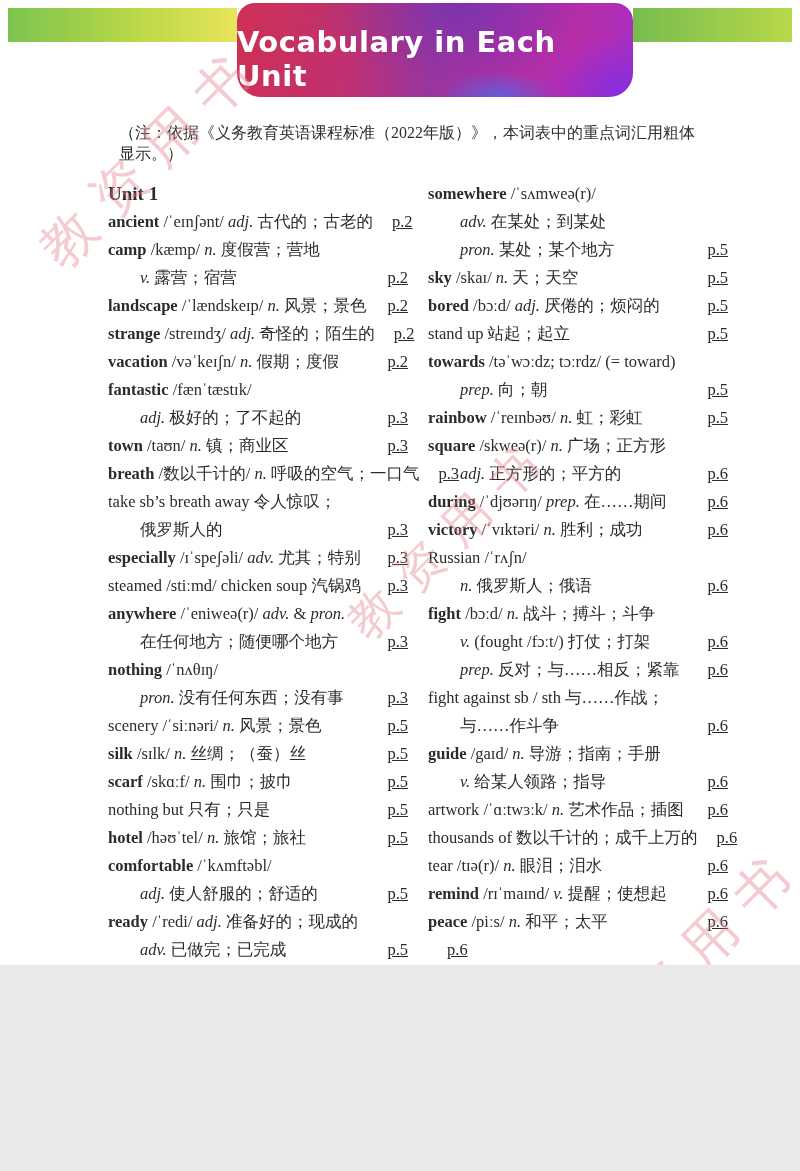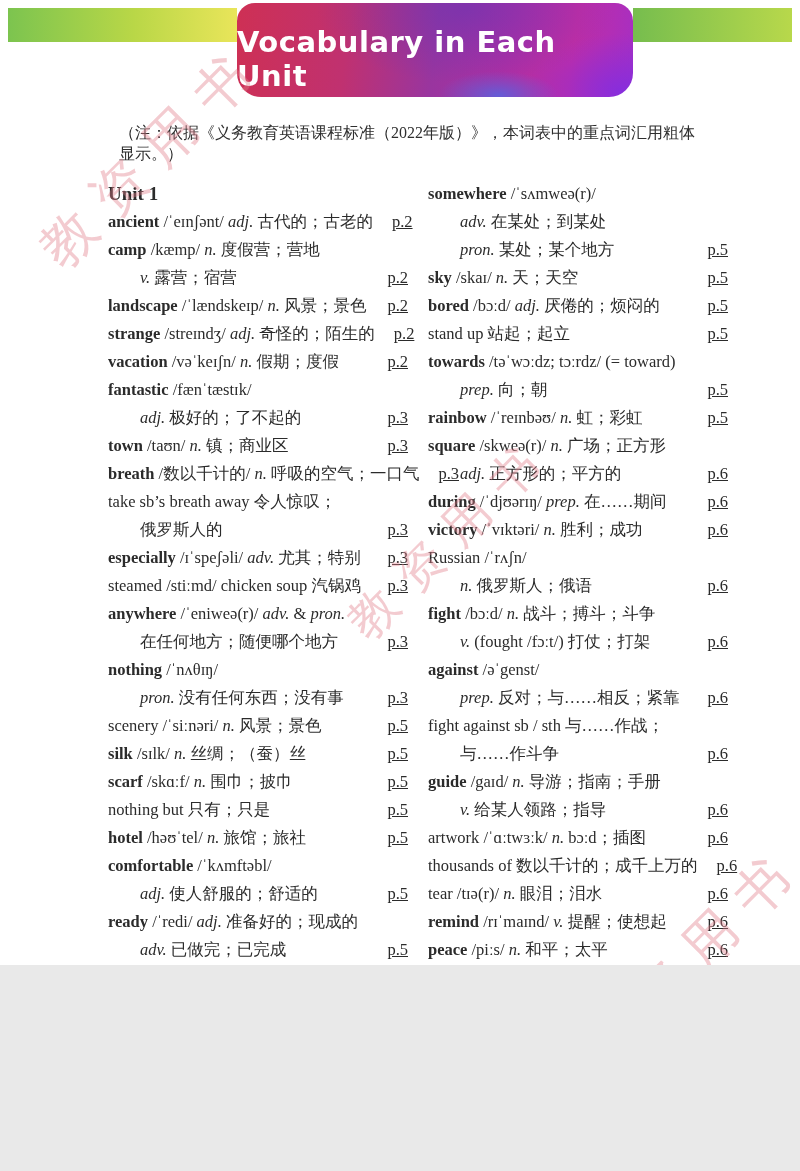--- a/index.html
+++ b/index.html
@@ -257,24 +257,20 @@
         <span class="page">p.6</span>
       </div>
       <div class="row">
         <span class="content"><span class="b">fight</span><span> /bɔːd/ </span><span class="i">n.</span><span> 战斗；搏斗；斗争</span></span>
         <span class="page"></span>
       </div>
       <div class="row indent">
         <span class="content"><span class="i">v.</span><span> (fought /fɔːt/) 打仗；打架</span></span>
         <span class="page">p.6</span>
       </div>
-      <div class="row">
-        <span class="content"><span class="b">against</span><span> /əˈgenst/</span></span>
-        <span class="page"></span>
-      </div>
       <div class="row indent">
         <span class="content"><span class="i">prep.</span><span> 反对；与……相反；紧靠</span></span>
         <span class="page">p.6</span>
       </div>
       <div class="row">
         <span class="content"><span>fight against sb / sth 与……作战；</span></span>
         <span class="page"></span>
       </div>
       <div class="row indent">
         <span class="content"><span>与……作斗争</span></span>
@@ -282,21 +278,21 @@
       </div>
       <div class="row">
         <span class="content"><span class="b">guide</span><span> /gaɪd/ </span><span class="i">n.</span><span> 导游；指南；手册</span></span>
         <span class="page"></span>
       </div>
       <div class="row indent">
         <span class="content"><span class="i">v.</span><span> 给某人领路；指导</span></span>
         <span class="page">p.6</span>
       </div>
       <div class="row">
-        <span class="content"><span>artwork /ˈɑːtwɜːk/ </span><span class="i">n.</span><span> bɔːd；插图</span></span>
+        <span class="content"><span>artwork /ˈɑːtwɜːk/ </span><span class="i">n.</span><span> 艺术作品；插图</span></span>
         <span class="page">p.6</span>
       </div>
       <div class="row">
         <span class="content"><span>thousands of 数以千计的；成千上万的</span></span>
         <span class="page">p.6</span>
       </div>
       <div class="row">
         <span class="content"><span>tear /tɪə(r)/ </span><span class="i">n.</span><span> 眼泪；泪水</span></span>
         <span class="page">p.6</span>
       </div>

